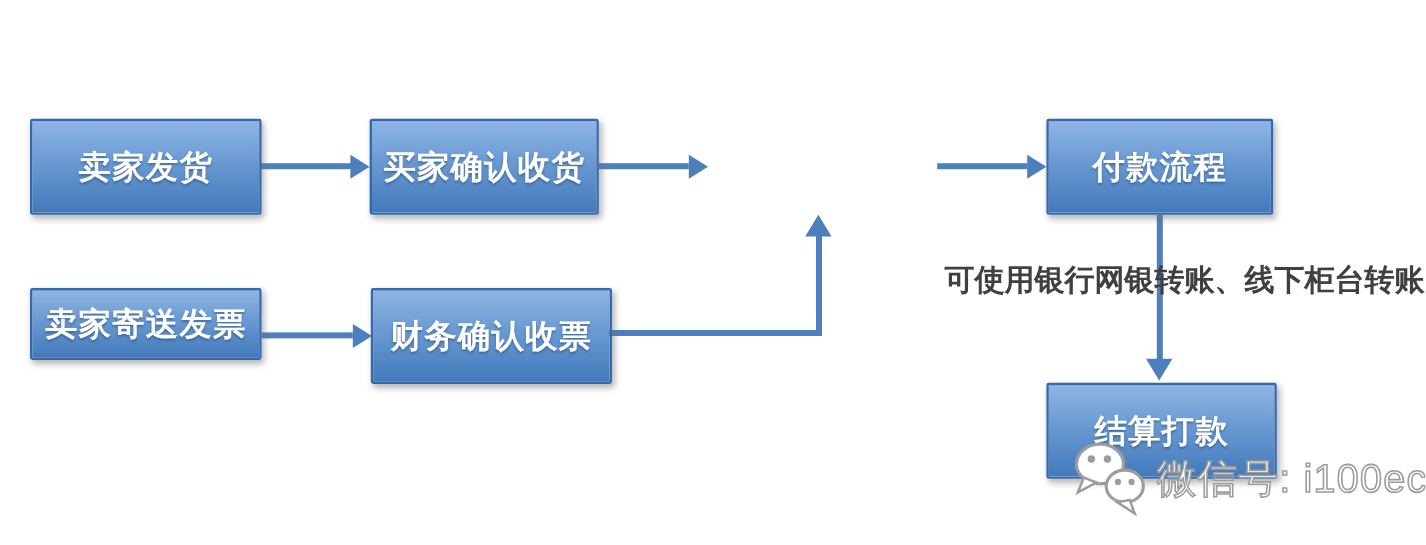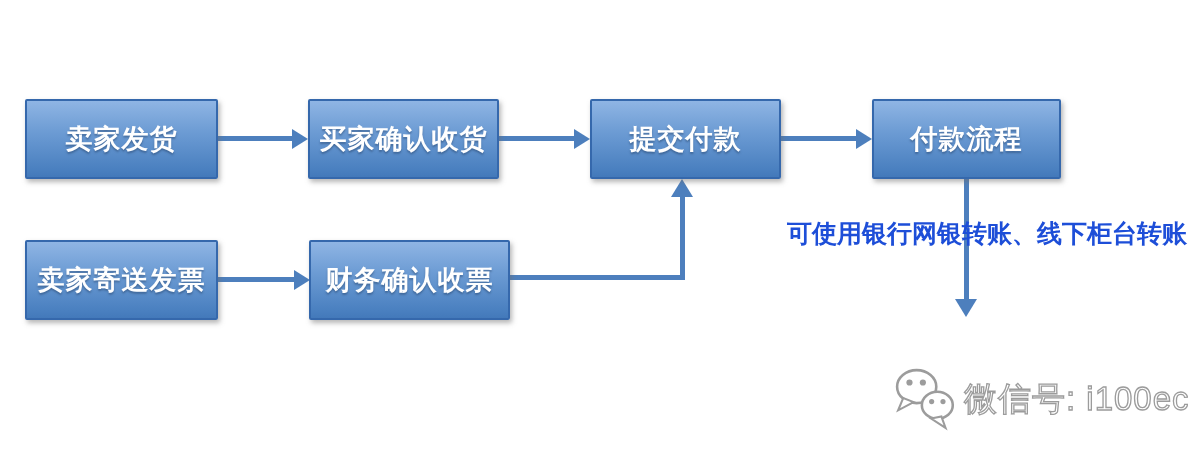--- a/index.html
+++ b/index.html
@@ -28,21 +28,21 @@
     border-radius: 2px;
     box-shadow: 2px 3px 5px rgba(110,110,110,0.5);
     text-shadow: 0 2px 2px rgba(40,70,110,0.5);
     white-space: nowrap;
     z-index: 2;
   }
   #n1 { left: 25px;  top: 99px;  width: 193px; height: 80px; }
   #n2 { left: 308px; top: 99px;  width: 191px; height: 80px; }
   #n3 { left: 590px; top: 99px;  width: 191px; height: 80px; }
   #n4 { left: 872px; top: 99px;  width: 189px; height: 80px; font-family: Liberation Serif, serif; }
-  #n5 { left: 25px;  top: 240px; width: 193px; height: 80px; }
+  #n5 { left: 25px;  top: 240px; width: 193px; height: 60px; }
   #n6 { left: 309px; top: 240px; width: 201px; height: 80px; }
   #n7 { left: 872px; top: 319px; width: 192px; height: 80px; }
 
   
   .hline { position: absolute; height: 5px; background: #4d7fbd; z-index: 1; }
   .vline { position: absolute; width: 5px;  background: #4d7fbd; z-index: 1; }
   .head-r { position: absolute; width: 0; height: 0; z-index: 1;
             border-left: 16px solid #4d7fbd; border-top: 10px solid transparent; border-bottom: 10px solid transparent; }
   .head-d { position: absolute; width: 0; height: 0; z-index: 1;
             border-top: 18px solid #4d7fbd; border-left: 11px solid transparent; border-right: 11px solid transparent; }
@@ -59,21 +59,21 @@
   #a6-hline { left: 500px; top: 275px; width: 185px; }
   #a6-vline { left: 680px; top: 196px; height: 84px; }
   #a6-head  { left: 671px; top: 179px; }
 
   
   #annotation {
     position: absolute;
     left: 787px; top: 217px;
     font-size: 25px;
     font-weight: 600;
-    color: #1d4ed8;
+    color: #404040;
     white-space: nowrap;
     z-index: 5;
   }
 
   
   #watermark {
     position: absolute;
     left: 894px; top: 366px;
     display: flex;
     align-items: center;
@@ -89,24 +89,24 @@
     white-space: nowrap;
   }
 </style>
 </head>
 <body>
 
 <div id="canvas">
 
   <div class="node" id="n1">卖家发货</div>
   <div class="node" id="n2">买家确认收货</div>
-  <div class="node" id="n3">提交付款</div>
   <div class="node" id="n4">付款流程</div>
   <div class="node" id="n5">卖家寄送发票</div>
   <div class="node" id="n6">财务确认收票</div>
+  <div class="node" id="n7">结算打款</div>
 
   <div class="hline" id="a1-line"></div>
   <div class="head-r" id="a1-head"></div>
 
   <div class="hline" id="a2-line"></div>
   <div class="head-r" id="a2-head"></div>
 
   <div class="hline" id="a3-line"></div>
   <div class="head-r" id="a3-head"></div>
 

